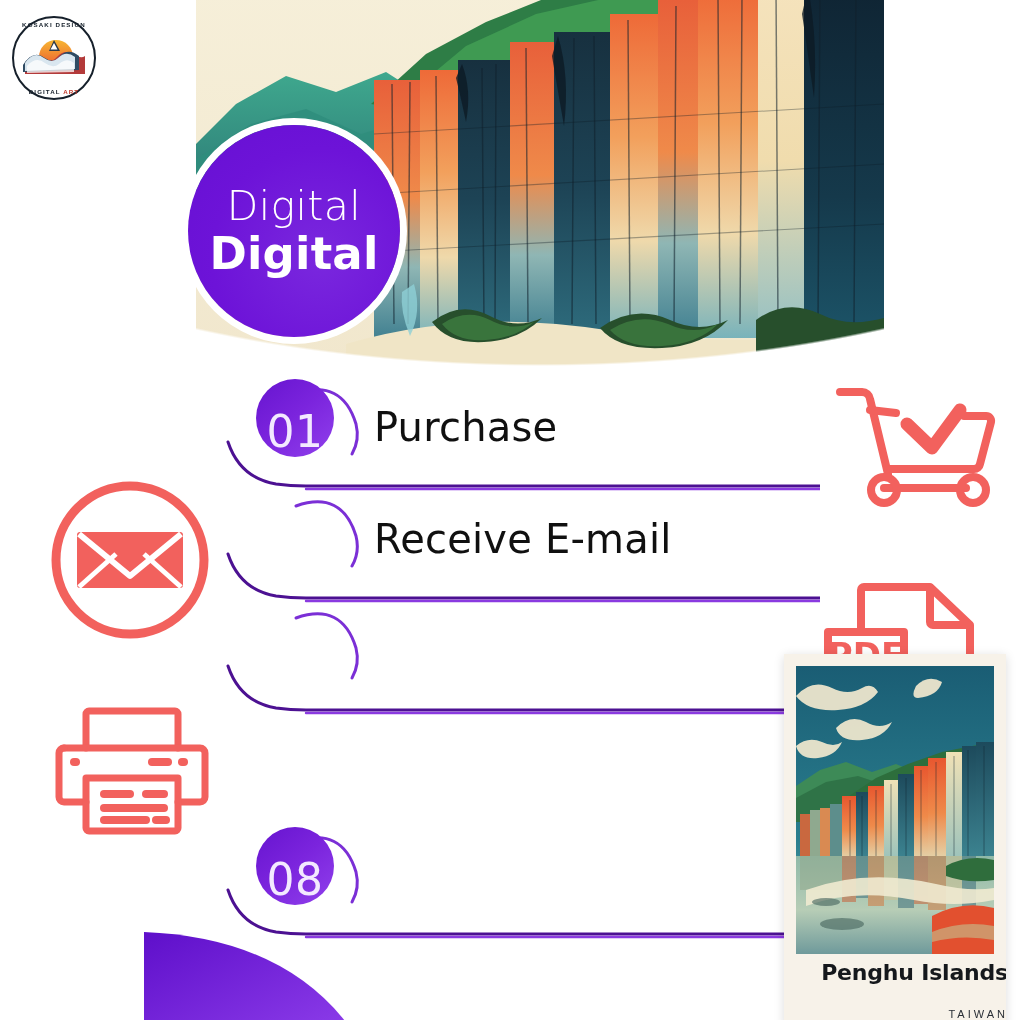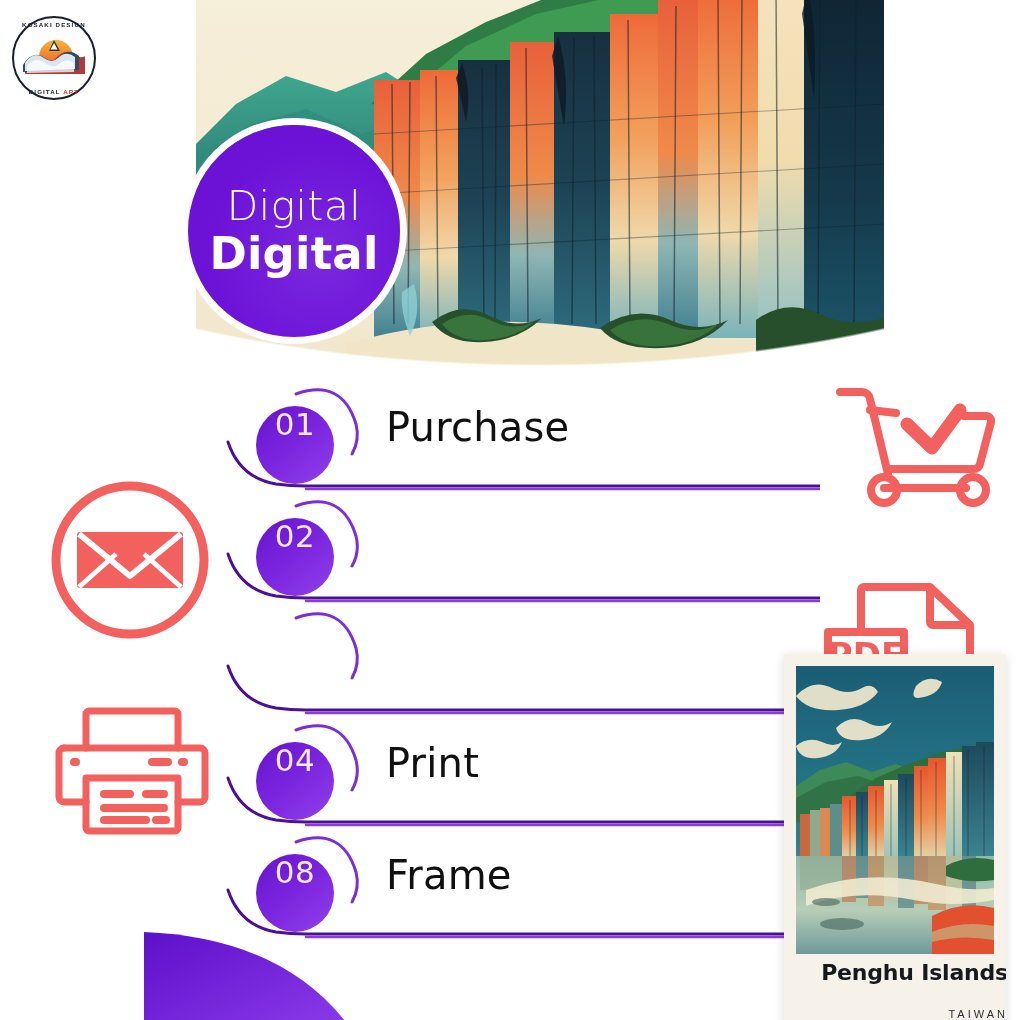--- a/index.html
+++ b/index.html
@@ -44,31 +44,30 @@
   }
   .badge-l1{font-size:41px;font-weight:300;letter-spacing:.4px;line-height:1;margin-bottom:4px;
             font-family:"DejaVu Sans",sans-serif;}
   .badge-l2{font-size:45px;font-weight:700;letter-spacing:.2px;line-height:1;
             font-family:"DejaVu Sans",sans-serif;}
 
   
   .steps{position:absolute;left:0;top:378px;width:820px;height:560px;}
   .step{position:absolute;left:0;width:820px;height:112px;}
   .step-circle{
-    position:absolute;left:256px;top:28px;width:78px;height:78px;border-radius:50%;
+    position:absolute;left:256px;top:1px;width:78px;height:78px;border-radius:50%;
     background:linear-gradient(140deg,#6614cf 0%,#7b24dd 48%,#9040ec 100%);
-    display:flex;align-items:flex-start;justify-content:center;
-    color:#f3e9ff;font-size:31px;font-weight:400;letter-spacing:.5px;
+    display:flex;align-items:flex-end;justify-content:center;
+    color:#f3e9ff;font-size:44px;font-weight:400;letter-spacing:.5px;
     font-family:"DejaVu Sans",sans-serif;
   }
   .step-label{
     position:absolute;left:374px;top:9px;height:80px;display:flex;align-items:center;
     font-size:40px;font-weight:400;color:#101010;letter-spacing:.2px;white-space:nowrap;
     font-family:"DejaVu Sans",sans-serif;
-    margin-left:12px;
   }
   .connector{position:absolute;left:200px;top:-6px;width:620px;height:124px;pointer-events:none;}
   .connector svg{display:block;}
 
   
   .icon-mail{position:absolute;left:48px;top:478px;width:164px;height:164px;}
   .icon-printer{position:absolute;left:52px;top:706px;width:160px;height:130px;}
   .icon-cart{position:absolute;left:832px;top:382px;width:172px;height:128px;}
   .icon-pdf{position:absolute;left:818px;top:578px;width:180px;height:168px;}
 
@@ -257,61 +256,45 @@
     </div>
 
     <div class="step" style="top:112px;">
       <div class="connector">
         <svg width="620" height="124" viewBox="0 0 620 124" fill="none">
           <path d="M96 22 q46 -16 60 30 q4 16 -4 30" stroke="#7b2fd6" stroke-width="3" fill="none" stroke-linecap="round"></path>
           <path d="M28 70 q12 36 48 42 q14 2 30 2 L620 114" stroke="#4c1192" stroke-width="3" fill="none" stroke-linecap="round"></path>
           <path d="M106 117 L620 117" stroke="#8a3ae0" stroke-width="2.4" stroke-linecap="round"></path>
         </svg>
       </div>
-      <div class="step-circle">
-        <span>02</span>
-      </div>
+      <div class="step-label">Receive E-mail</div>
     </div>
 
     <div class="step" style="top:224px;">
       <div class="connector">
         <svg width="620" height="124" viewBox="0 0 620 124" fill="none">
           <path d="M96 22 q46 -16 60 30 q4 16 -4 30" stroke="#7b2fd6" stroke-width="3" fill="none" stroke-linecap="round"></path>
           <path d="M28 70 q12 36 48 42 q14 2 30 2 L620 114" stroke="#4c1192" stroke-width="3" fill="none" stroke-linecap="round"></path>
           <path d="M106 117 L620 117" stroke="#8a3ae0" stroke-width="2.4" stroke-linecap="round"></path>
         </svg>
       </div>
     </div>
 
-    <div class="step" style="top:336px;">
-      <div class="connector">
-        <svg width="620" height="124" viewBox="0 0 620 124" fill="none">
-          <path d="M96 22 q46 -16 60 30 q4 16 -4 30" stroke="#7b2fd6" stroke-width="3" fill="none" stroke-linecap="round"></path>
-          <path d="M28 70 q12 36 48 42 q14 2 30 2 L620 114" stroke="#4c1192" stroke-width="3" fill="none" stroke-linecap="round"></path>
-          <path d="M106 117 L620 117" stroke="#8a3ae0" stroke-width="2.4" stroke-linecap="round"></path>
-        </svg>
-      </div>
-      <div class="step-circle">
-        <span>04</span>
-      </div>
-      <div class="step-label">Print</div>
-    </div>
 
     <div class="step" style="top:448px;">
       <div class="connector">
         <svg width="620" height="124" viewBox="0 0 620 124" fill="none">
           <path d="M96 22 q46 -16 60 30 q4 16 -4 30" stroke="#7b2fd6" stroke-width="3" fill="none" stroke-linecap="round"></path>
           <path d="M28 70 q12 36 48 42 q14 2 30 2 L620 114" stroke="#4c1192" stroke-width="3" fill="none" stroke-linecap="round"></path>
           <path d="M106 117 L620 117" stroke="#8a3ae0" stroke-width="2.4" stroke-linecap="round"></path>
         </svg>
       </div>
       <div class="step-circle">
         <span>08</span>
       </div>
-      <div class="step-label">Frame</div>
     </div>
 
   </div>
 
   <div class="icon-mail">
     <svg width="164" height="164" viewBox="0 0 164 164" fill="none">
       <circle cx="82" cy="82" r="74" stroke="#f2615d" stroke-width="9" fill="none"></circle>
       <path d="M32 54 h100 a3 3 0 0 1 3 3 v50 a3 3 0 0 1 -3 3 h-100 a3 3 0 0 1 -3 -3 v-50 a3 3 0 0 1 3 -3 Z" fill="#f2615d"></path>
       <path d="M31 56 L82 98 L133 56" stroke="#ffffff" stroke-width="6" fill="none" stroke-linejoin="round"></path>
       <path d="M31 109 L68 76" stroke="#ffffff" stroke-width="5" fill="none"></path>

